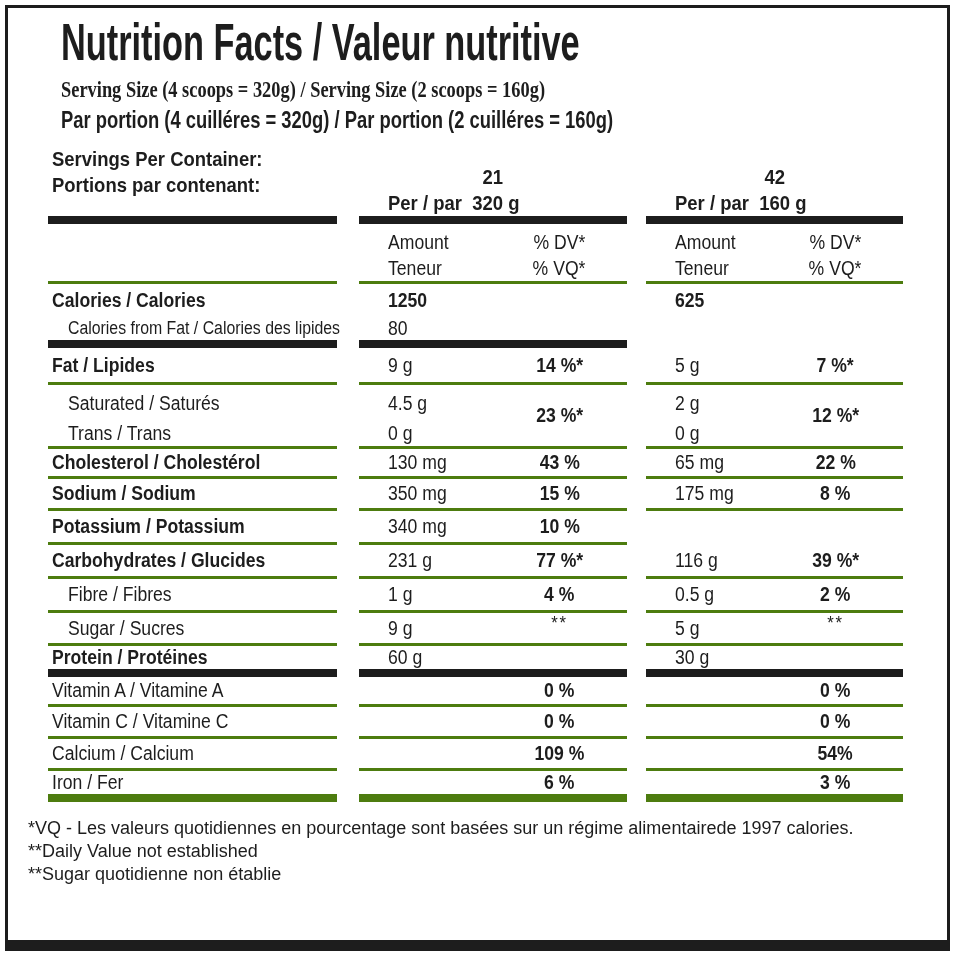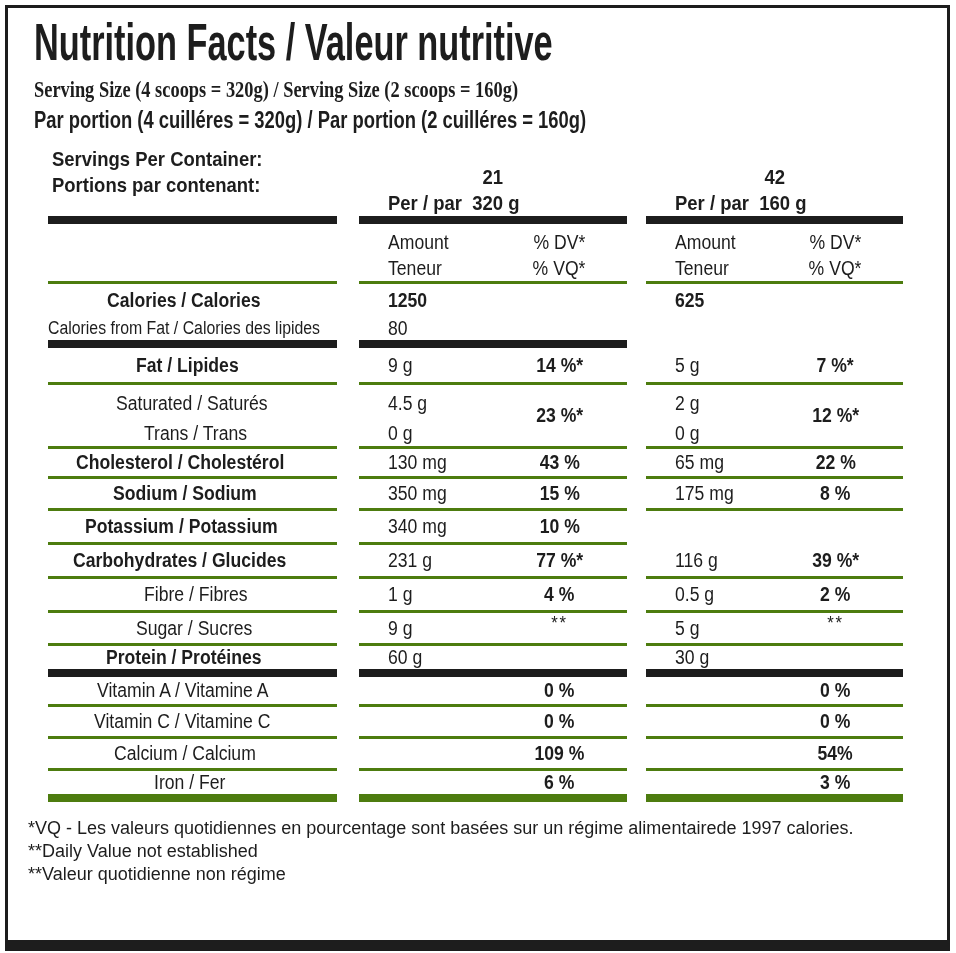--- a/index.html
+++ b/index.html
@@ -14,21 +14,21 @@
     background:#fff;box-sizing:border-box;
   }
   
   .cond{display:inline-block;transform:scaleX(0.88);transform-origin:0 50%;white-space:nowrap;}
   .cond-c{transform-origin:50% 50%;}
   .cx80{transform:scaleX(0.80);}
   .ttlx{transform:scaleX(0.66);}
   .pre{white-space:pre;}
   .b{font-weight:bold;}
 
-  .head{padding:8px 0 0 26px;}
+  .head{padding:8px 0 0 53px;}
   .ttl{font-size:52px;line-height:52px;font-weight:bold;}
   .sline{font-size:23px;line-height:31px;font-weight:bold;}
   .sline.first{margin-top:6px;font-family:Liberation Serif, serif;}
 
   .table{margin-left:40px;width:855px;font-size:20px;}
   .row{display:grid;grid-template-columns:289px 22px 268px 19px 257px;}
   .cc{box-sizing:border-box;}
   .gp{}
   
   .sep-thin  > .cc{border-bottom:3px solid #4d7c0f;}
@@ -44,21 +44,21 @@
   .pp{padding-left:29px;line-height:26px;font-weight:bold;}
 
   
   .amthdr .cc{min-height:58px;}
   .ah{display:grid;grid-template-columns:1fr 135px;align-items:start;padding-top:5px;line-height:26px;}
   .ah .a{padding-left:29px;}
   .ah .p{text-align:center;}
 
   
   .nrow{align-items:stretch;}
-  .nm{display:flex;align-items:center;padding-left:4px;justify-content:center;}
+  .nm{display:flex;align-items:center;padding-left:4px;}
   .nm.indent{padding-left:20px;}
   .nm.sm{font-size:18px;}
   .grp{display:grid;grid-template-columns:1fr 135px;align-items:center;gap:16px;}
   .amt{padding-left:29px;}
   .pct{text-align:center;font-weight:bold;}
   .pct.drop .cond{position:relative;top:12px;}
   .pct.star{font-weight:normal;letter-spacing:2px;}
   .pct.star .cond{position:relative;top:-6px;font-size:19px;}
 
   .foot{padding:15px 0 0 20px;font-size:18px;line-height:23px;white-space:nowrap;}
@@ -365,16 +365,16 @@
           <span class="amt"></span>
           <span class="pct"><span class="cond cond-c">3 %</span></span>
         </div>
     </div>
 
   </div>
 
   <div class="foot">
     <div>*VQ - Les valeurs quotidiennes en pourcentage sont basées sur un régime alimentairede 1997 calories.</div>
     <div>**Daily Value not established</div>
-    <div>**Valeur quotidienne non régime</div>
+    <div>**Sugar quotidienne non établie</div>
   </div>
 
 </div>
 
 </body></html>

